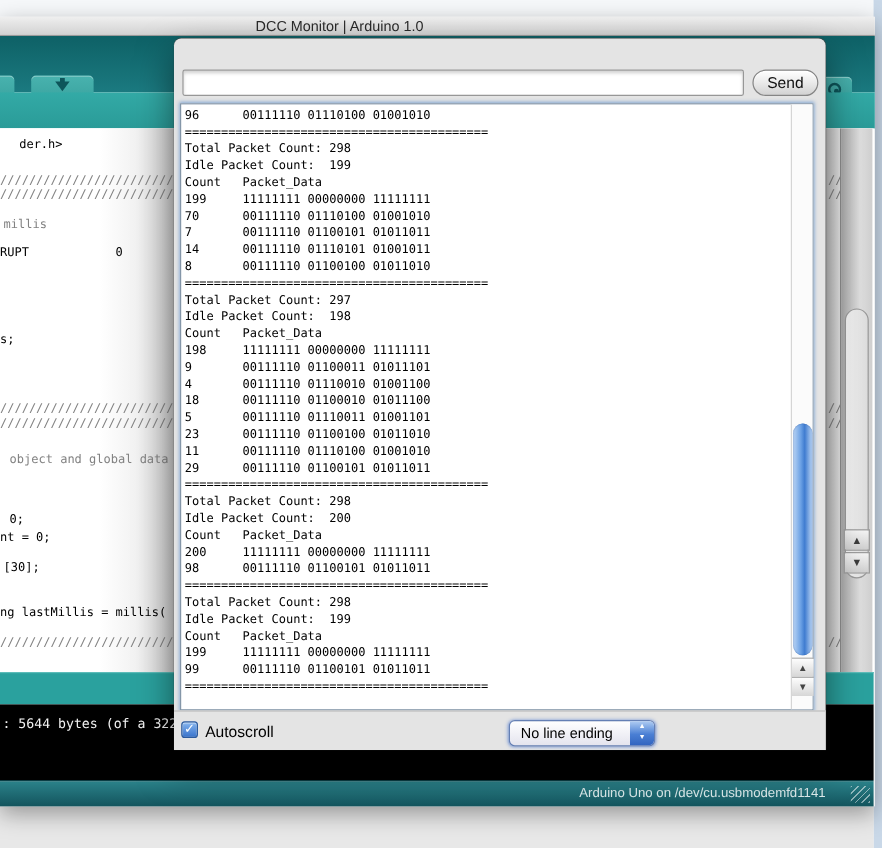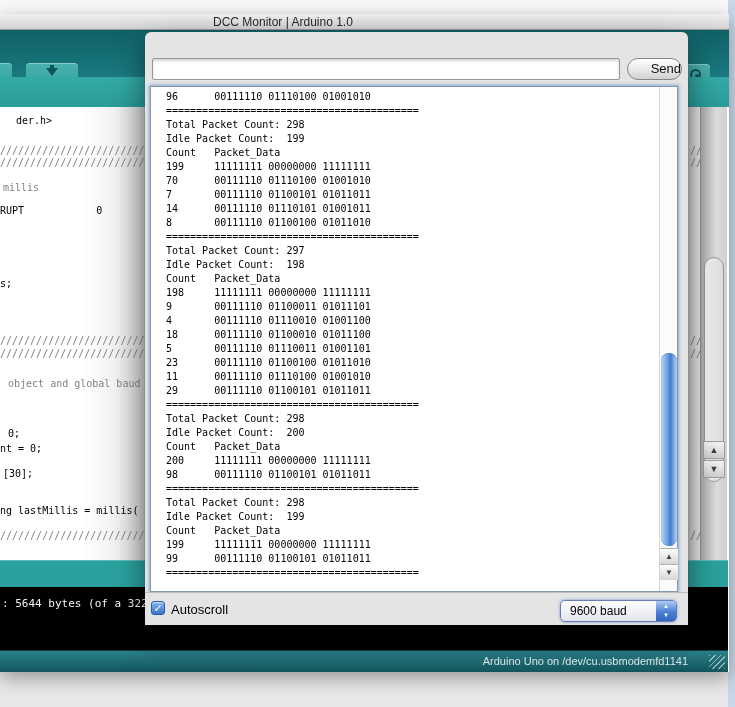--- a/index.html
+++ b/index.html
@@ -74,28 +74,28 @@
   #light-close { left:11px; background:radial-gradient(circle at 35% 30%,#f8948a,#dd4c41); border:1px solid #ad3a33; }
   #light-min { left:28px; background:radial-gradient(circle at 35% 30%,#fbd775,#eeae32); border:1px solid #c08b28; }
   #light-zoom { left:45px; background:radial-gradient(circle at 35% 30%,#9ce48e,#55b944); border:1px solid #3f9834; }
   #mon-title { position:absolute; left:0; top:3px; width:100%; text-align:center; font-size:12px; color:#2f2f2f; }
 
   #mon-input { position:absolute; left:7px; top:26px; width:468px; height:22px; background:#fff;
                border:1px solid #979797; border-radius:2px; box-shadow:inset 0 2px 3px rgba(0,0,0,.18);
                font-size:12px; padding:0 4px; outline:none; }
   #mon-send { position:absolute; left:482px; top:26px; width:55px; height:22px; border-radius:11px;
               background:linear-gradient(#ffffff,#ececec 45%,#d2d2d2); border:1px solid #858585;
-              font-size:13px; color:#111; text-align:right; line-height:20px;
+              font-size:13px; color:#111; text-align:center; line-height:20px;
               box-shadow:inset 0 1px 0 #fff; }
 
   #mon-output { position:absolute; left:5px; top:54px; width:528px; height:506px; background:#fff;
                 border:1px solid #8496a8; box-shadow:0 0 3px 1px rgba(120,160,210,.9); }
   #mon-pre { position:absolute; left:0; top:0; width:508px; height:504px; overflow:hidden;
              font-family:"DejaVu Sans Mono", monospace; font-size:10px; line-height:14px;
-             color:#000; padding:3px 0 0 3px; white-space:pre;margin-left:12px; }
+             color:#000; padding:3px 0 0 3px; white-space:pre; }
   #mon-vscroll { position:absolute; right:0; top:0; width:18px; height:504px; background:#fbfbfb;
                  border-left:1px solid #d5d5d5; }
   #mon-vthumb { position:absolute; left:1px; top:266px; width:16px; height:193px; border-radius:8px;
                 background:linear-gradient(to right,#bcd5f4,#6aa0e4 40%,#3f7cd0 60%,#bcd5f4);
                 box-shadow:inset 0 0 1px #2a5ca8; }
   .mon-scroll-btn { position:absolute; left:0; width:18px; height:16px; background:linear-gradient(#fdfdfd,#d6d6d6);
                     border-top:1px solid #b0b0b0; font-size:8px; color:#444; text-align:center; line-height:16px; }
   #mon-sb-up { top:461px; }
   #mon-sb-down { top:477px; }
 
@@ -150,21 +150,21 @@
     <div id="ide-editor" class="abs">
       <div id="editor-left">
         <span class="frag" style="left:16px;top:8px">der.h&gt;</span>
         <span class="frag comment" style="left:0;top:38px">////////////////////////////////////////</span>
         <span class="frag comment" style="left:0;top:50px">////////////////////////////////////////</span>
         <span class="frag comment" style="left:3px;top:75px">millis</span>
         <span class="frag" style="left:0;top:98px">RUPT            0</span>
         <span class="frag" style="left:0;top:171px">s;</span>
         <span class="frag comment" style="left:0;top:228px">////////////////////////////////////////</span>
         <span class="frag comment" style="left:0;top:241px">////////////////////////////////////////</span>
-        <span class="frag comment" style="left:8px;top:271px">object and global baud</span>
+        <span class="frag comment" style="left:8px;top:271px">object and global data</span>
         <span class="frag" style="left:8px;top:321px">0;</span>
         <span class="frag" style="left:0;top:336px">nt = 0;</span>
         <span class="frag" style="left:3px;top:361px">[30];</span>
         <span class="frag" style="left:0;top:398px"><span class="kw">ng</span><span> lastMillis = </span><span class="kw">millis</span><span>(</span></span>
         <span class="frag comment" style="left:0;top:423px">////////////////////////////////////////</span>
       </div>
       <div id="editor-right">
         <span class="frag comment" style="left:2px;top:38px">//</span>
         <span class="frag comment" style="left:2px;top:50px">//</span>
         <span class="frag comment" style="left:2px;top:228px">//</span>
@@ -236,22 +236,22 @@
         <div id="mon-vthumb"></div>
         <div id="mon-sb-up" class="mon-scroll-btn">▲</div>
         <div id="mon-sb-down" class="mon-scroll-btn">▼</div>
       </div>
     </div>
 
     <div id="mon-bottombar">
       <div id="autoscroll-box">✓</div>
       <div id="autoscroll-label">Autoscroll</div>
 
-      <div id="popup-baud" class="popup">
-        <span class="popup-label">9600 baud</span>
+      <div id="popup-line-ending" class="popup">
+        <span class="popup-label">No line ending</span>
         <span class="popup-cap">
             <span class="popup-arrows">▲<br>▼</span>
           </span>
       </div>
     </div>
   </div>
 
   <div id="desktop-right" class="abs"></div>
   <div id="desktop-bottom" class="abs"></div>
 </div>

